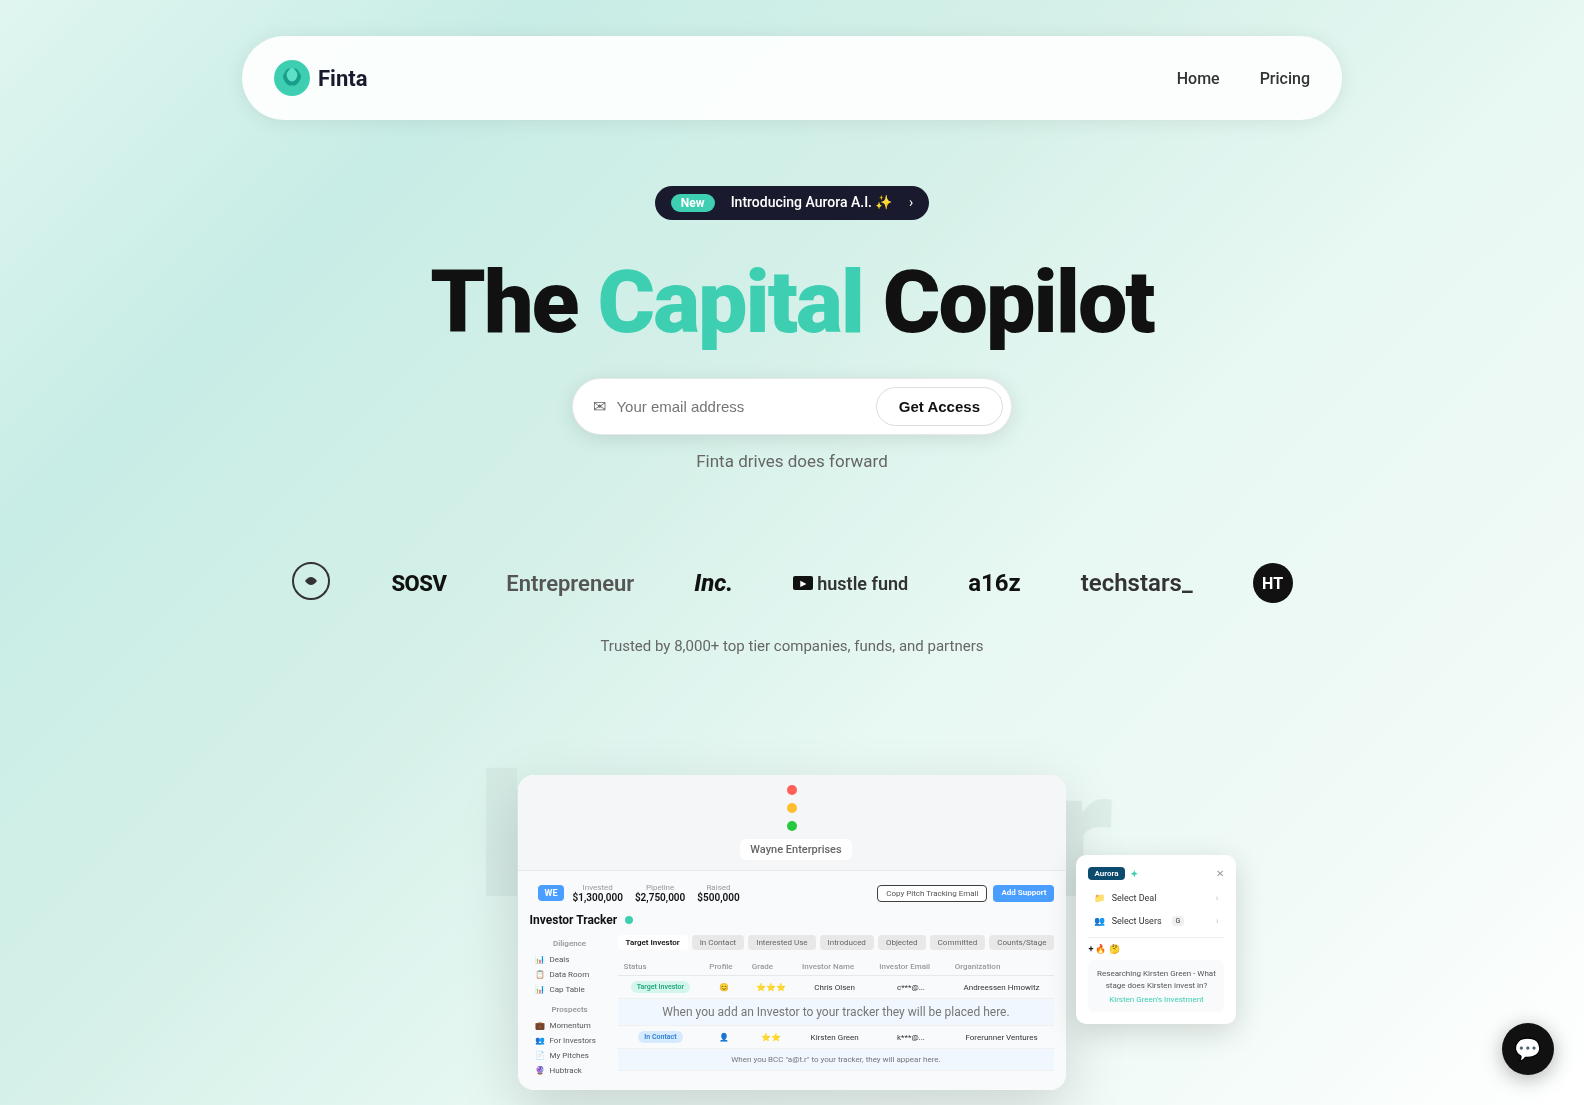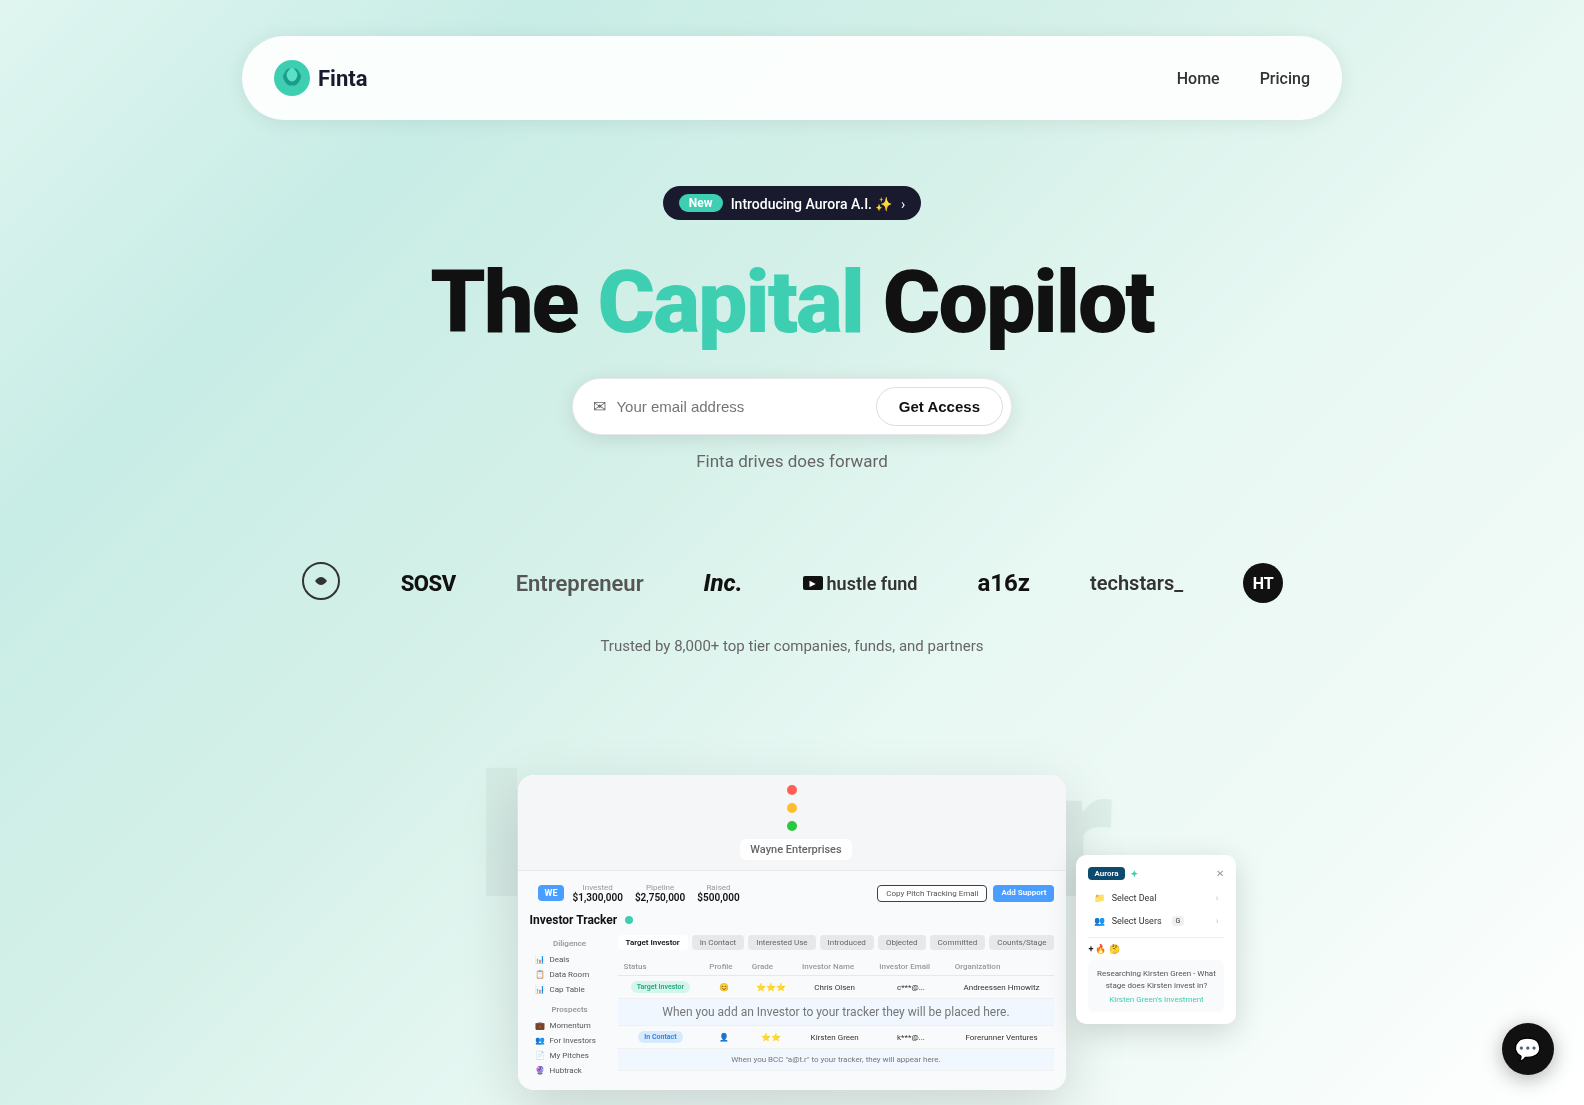--- a/index.html
+++ b/index.html
@@ -87,22 +87,22 @@
     }
 
     
     .hero {
       text-align: center;
       padding: 30px 20px 20px;
     }
 
     .badge {
       display: inline-flex;
-      align-items: flex-end;
-      gap: 8px;
+      align-items: flex-start;
+      gap: 16px;
       background: #1a1a2e;
       border-radius: 50px;
       padding: 8px 16px;
       margin-bottom: 36px;
     }
 
     .badge-new {
       background: #3ecfb2;
       color: #fff;
       font-size: 12px;
@@ -591,21 +591,21 @@
     </svg>
   </div>
   <div class="logo-brand">SOSV</div>
   <div class="logo-brand-light" style="font-style: normal; font-weight: 600;">Entrepreneur</div>
   <div style="font-size: 24px; font-weight: 800; font-style: italic; color: #111;">Inc.</div>
   <div class="hustle-fund-text">
     <span class="hf-icon">▶</span>
     <span style="font-size: 18px; font-weight: 600; color: #333;">hustle fund</span>
   </div>
   <div style="font-size: 24px; font-weight: 700; color: #111;">a16z</div>
-  <div style="font-size: 20px; font-weight: 600; color: #333;">techstars_</div>
+  <div style="font-size: 24px; font-weight: 600; color: #333;">techstars_</div>
   <div class="logo-icon-circle">HT</div>
 </div>
 
 <p class="trusted-text">Trusted by 8,000+ top tier companies, funds, and partners</p>
 
 <div class="investor-section">
   <div class="investor-bg-text">Investor</div>
 
   <div class="dashboard-wrapper">
     <div class="dashboard-preview">

